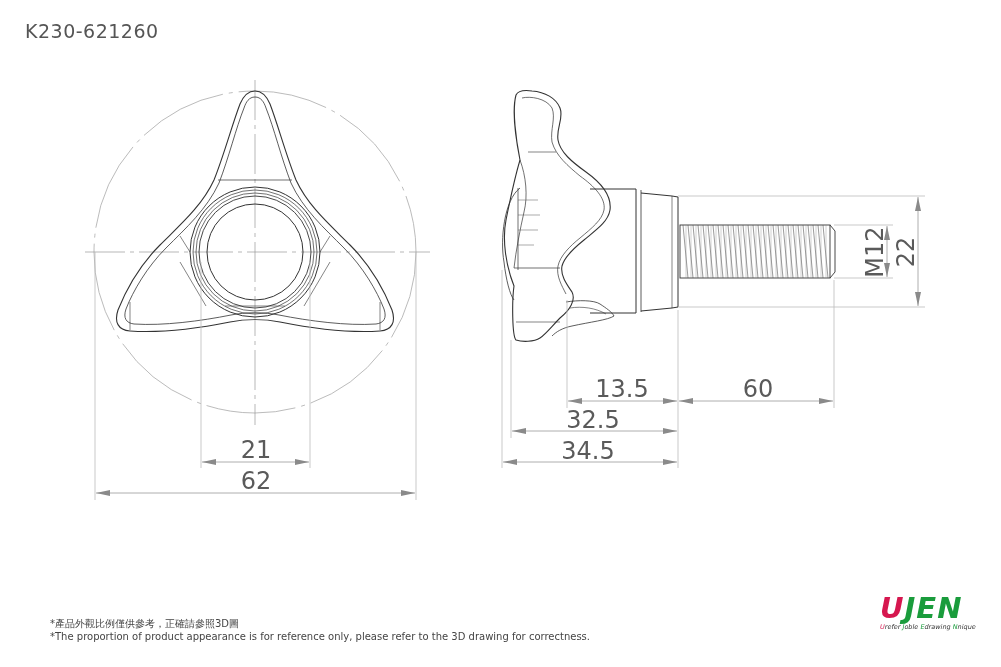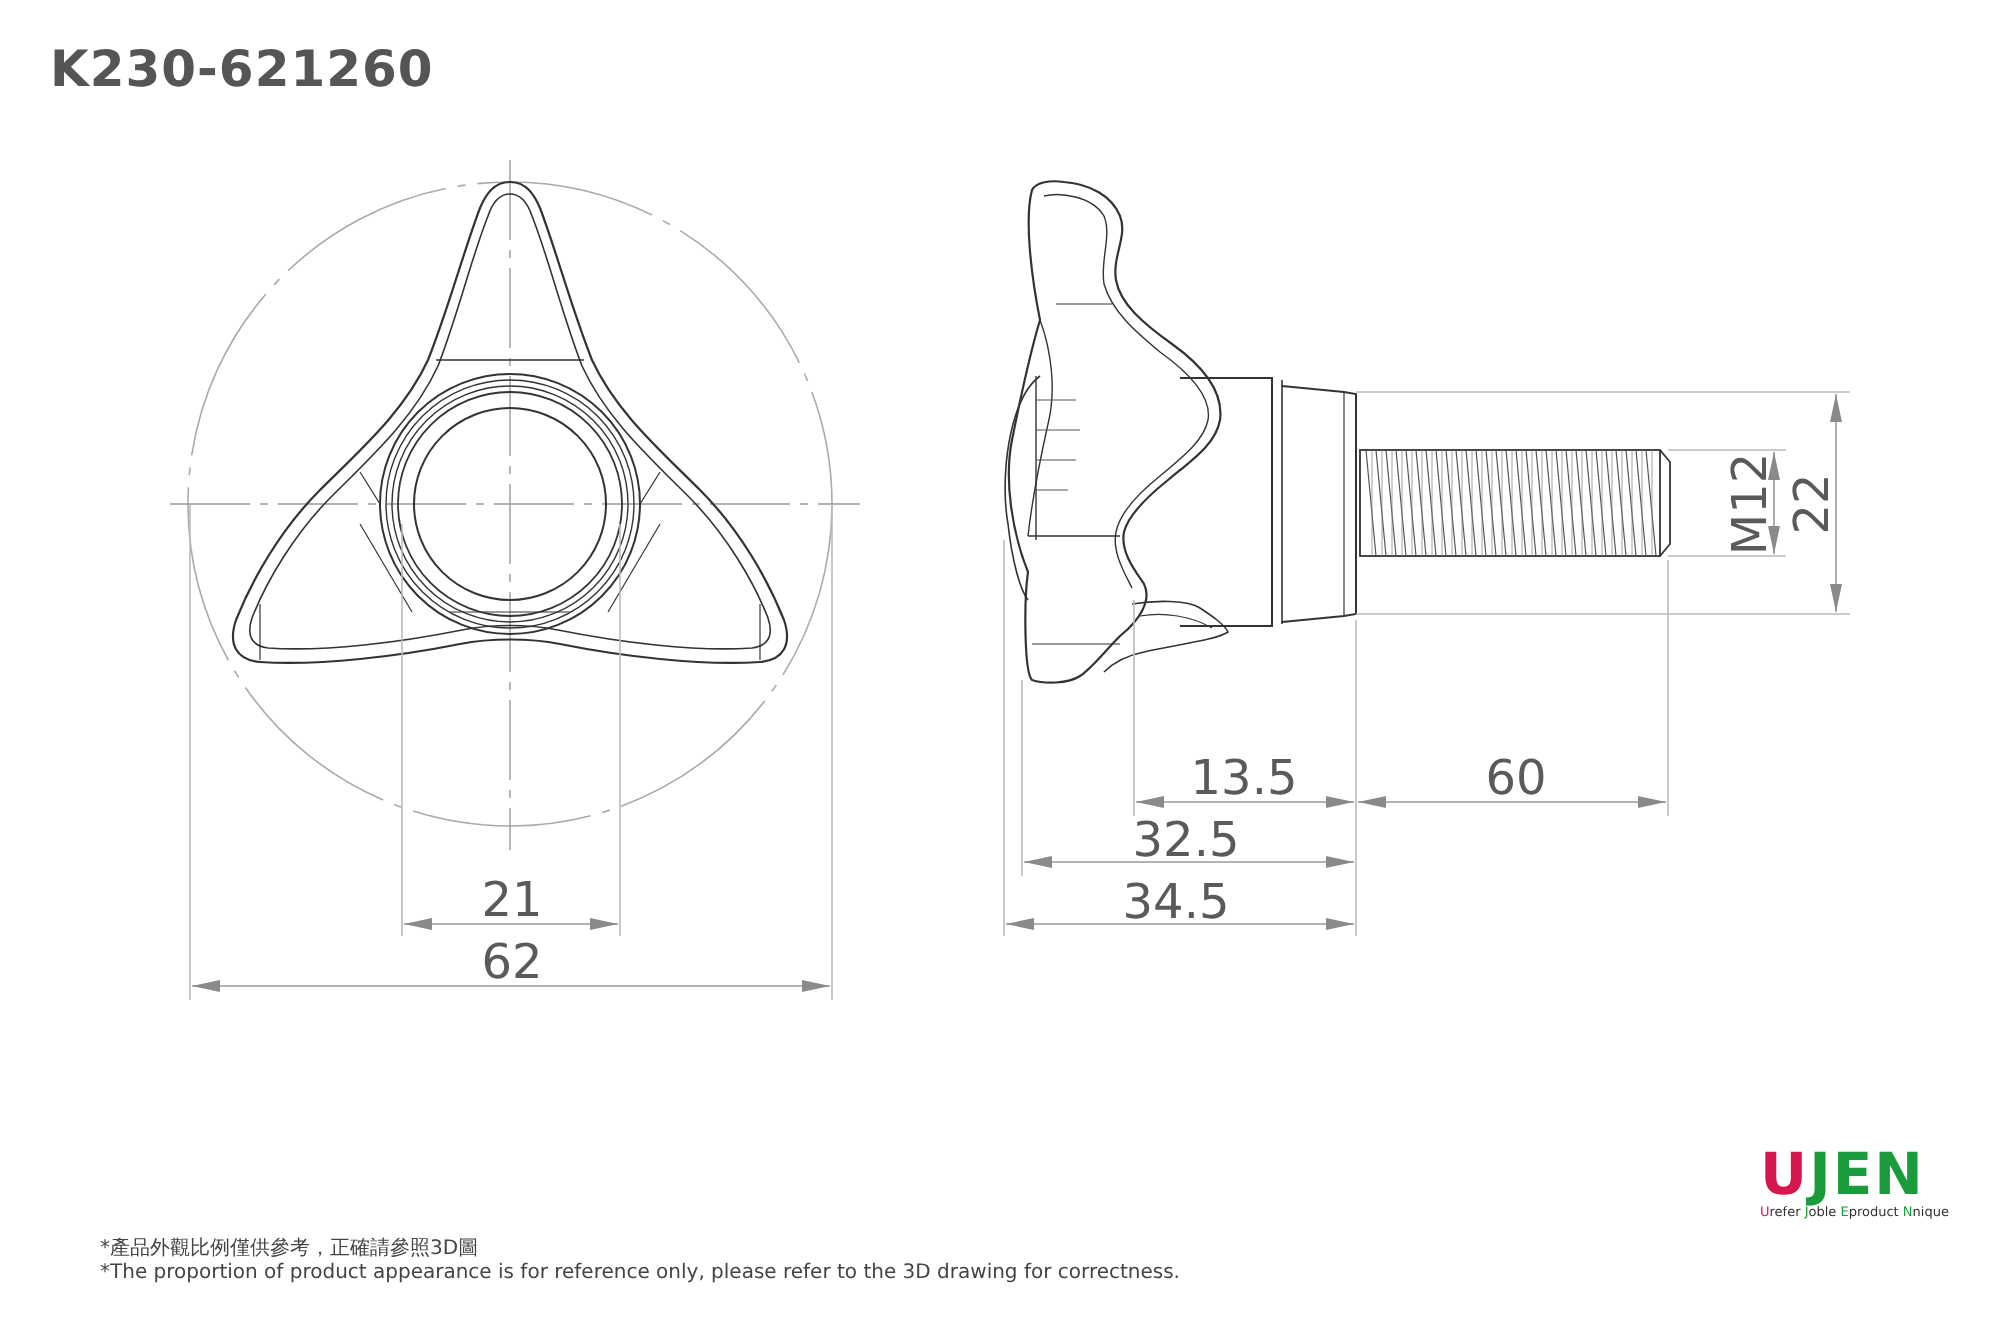--- a/index.html
+++ b/index.html
@@ -1,23 +1,23 @@
 <!DOCTYPE html>
 <html><head>
 <meta charset="utf-8">
 <style>
   html, body { margin:0; padding:0; background:#ffffff; }
   body { width:1001px; height:667px; position:relative; overflow:hidden; font-family:"DejaVu Sans", sans-serif; }
-  .title { position:absolute; left:25px; top:20px; font-size:25px; color:#555; letter-spacing:0.5px; font-weight:700;text-align:right; }
+  .title { position:absolute; left:25px; top:20px; font-size:19px; color:#555; letter-spacing:0.5px; font-weight:400;text-align:right; }
   .drawing { position:absolute; left:0; top:0; }
   .dimtext { font-family:"DejaVu Sans", sans-serif; fill:#5a5a5a; font-size:24px; }
   .note { position:absolute; left:32px; font-size:10px; color:#444; white-space:nowrap;margin-left:18px; }
   .note1 { top:617px; }
   .note2 { top:631px; }
-  .logo { position:absolute; left:880px; top:573px; }
+  .logo { position:absolute; left:880px; top:594px;font-style:italic; }
   .logo-mark { font-family:"DejaVu Sans", sans-serif; font-size:29px; font-weight:bold; letter-spacing:1px; line-height:28px; }
   .logo-u { color:#d6174f; }
   .logo-rest { color:#1a9c3c; }
   .logo-tag { font-size:6.5px; color:#333; margin-top:1px; white-space:nowrap; }
   .logo-tag .hl { color:#d6174f; }
   .logo-tag .hg { color:#1a9c3c; }
 </style>
 </head>
 <body>
 
@@ -169,15 +169,15 @@
 </svg>
 
 <div class="note note1">*產品外觀比例僅供參考，正確請參照3D圖</div>
 <div class="note note2">*The proportion of product appearance is for reference only, please refer to the 3D drawing for correctness.</div>
 
 <div class="logo">
   <div class="logo-mark">
     <span class="logo-u">U</span><span class="logo-rest">JEN</span>
   </div>
   <div class="logo-tag">
-    <span class="hl">U</span><span>refer </span><span class="hg">J</span><span>oble </span><span class="hg">E</span><span>product </span><span class="hg">N</span><span>nique</span>
+    <span class="hl">U</span><span>refer </span><span class="hg">J</span><span>oble </span><span class="hg">E</span><span>drawing </span><span class="hg">N</span><span>nique</span>
   </div>
 </div>
 
 </body></html>

